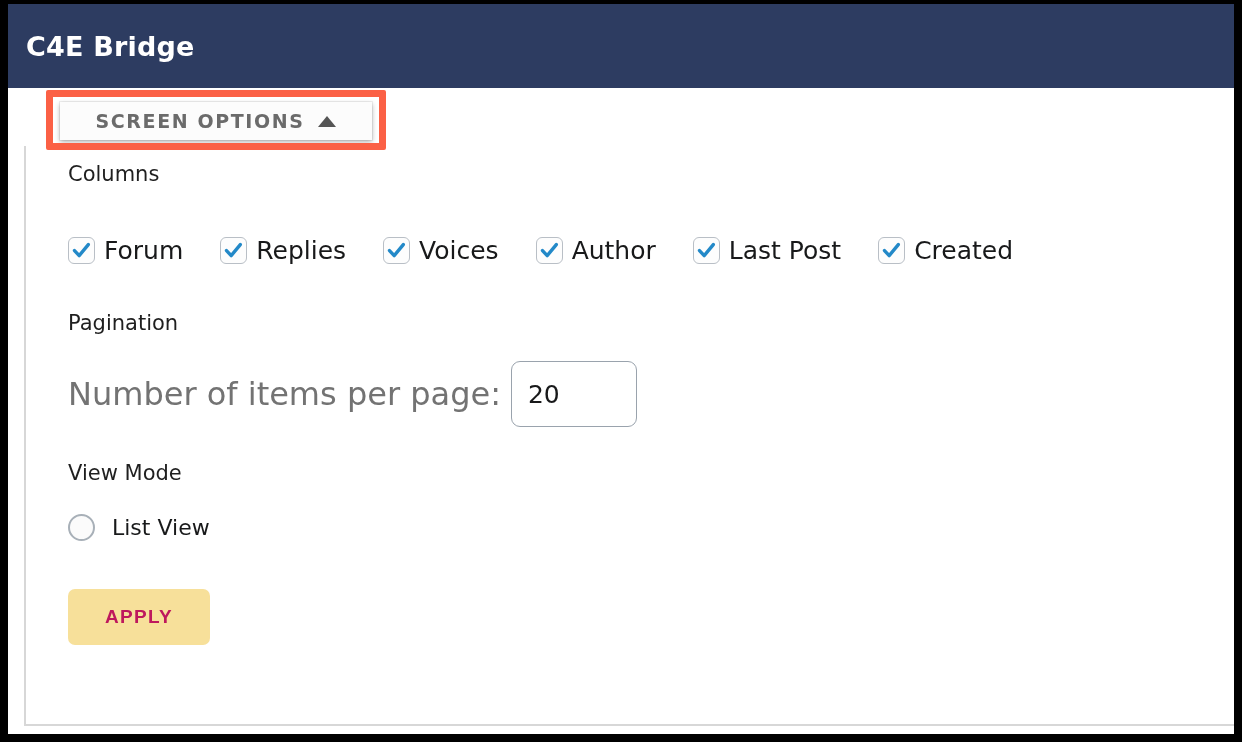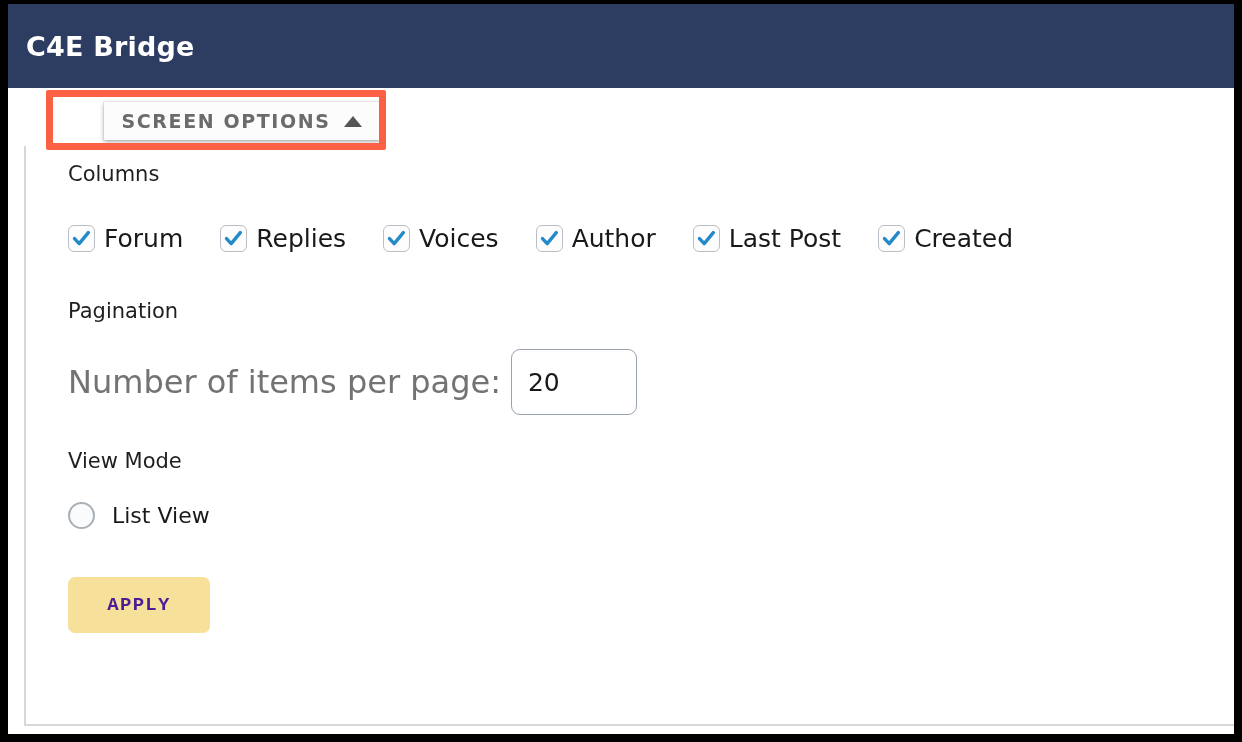--- a/index.html
+++ b/index.html
@@ -79,33 +79,32 @@
     height: 60px;
     border: 7px solid #fb6045;
     box-sizing: border-box;
     border-radius: 2px;
     z-index: 5;
   }
   #screen-options-button {
     position: absolute;
     left: 52px;
     top: 14px;
-    width: 276px;
+    width: 312px;
     height: 38px;
     background: #fcfcfc;
     border: none;
     box-shadow: 0 2px 5px rgba(0,0,0,0.30), 0 0 0 1px rgba(0,0,0,0.06);
     display: flex;
     align-items: center;
     justify-content: center;
     gap: 14px;
     cursor: pointer;
     z-index: 4;
     font-family: inherit;
-    margin-left: 44px;
   }
   #screen-options-label {
     color: #6b6b6b;
     font-size: 19px;
     font-weight: 600;
     letter-spacing: 1.6px;
   }
   #caret-up-icon {
     width: 0;
     height: 0;
@@ -127,21 +126,21 @@
     color: #1f1f1f;
     margin: 0 0 0 0;
     font-weight: 400;
   }
 
   
   #columns-label { margin-top: 0px; }
   #columns-row {
     display: flex;
     align-items: center;
-    margin-top: 38px;
+    margin-top: 50px;
     gap: 0px;
   }
   .check-item {
     display: flex;
     align-items: center;
     gap: 9px;
     margin-right: 37px;
     cursor: pointer;
   }
   .checkbox {
@@ -231,26 +230,26 @@
   }
 
   
   #apply-button {
     margin-top: 48px;
     width: 142px;
     height: 56px;
     background: #f7e09a;
     border: none;
     border-radius: 7px;
-    color: #4c1d95;
+    color: #be185d;
     font-size: 19px;
     font-weight: 700;
     letter-spacing: 1.3px;
     cursor: pointer;
-    font-family: Liberation Mono, monospace;
+    font-family: Liberation Sans, sans-serif;
   }
 </style>
 </head>
 <body>
 
 <div id="screen">
 
   <div id="app-header">
     <div id="app-title">C4E Bridge</div>
   </div>

